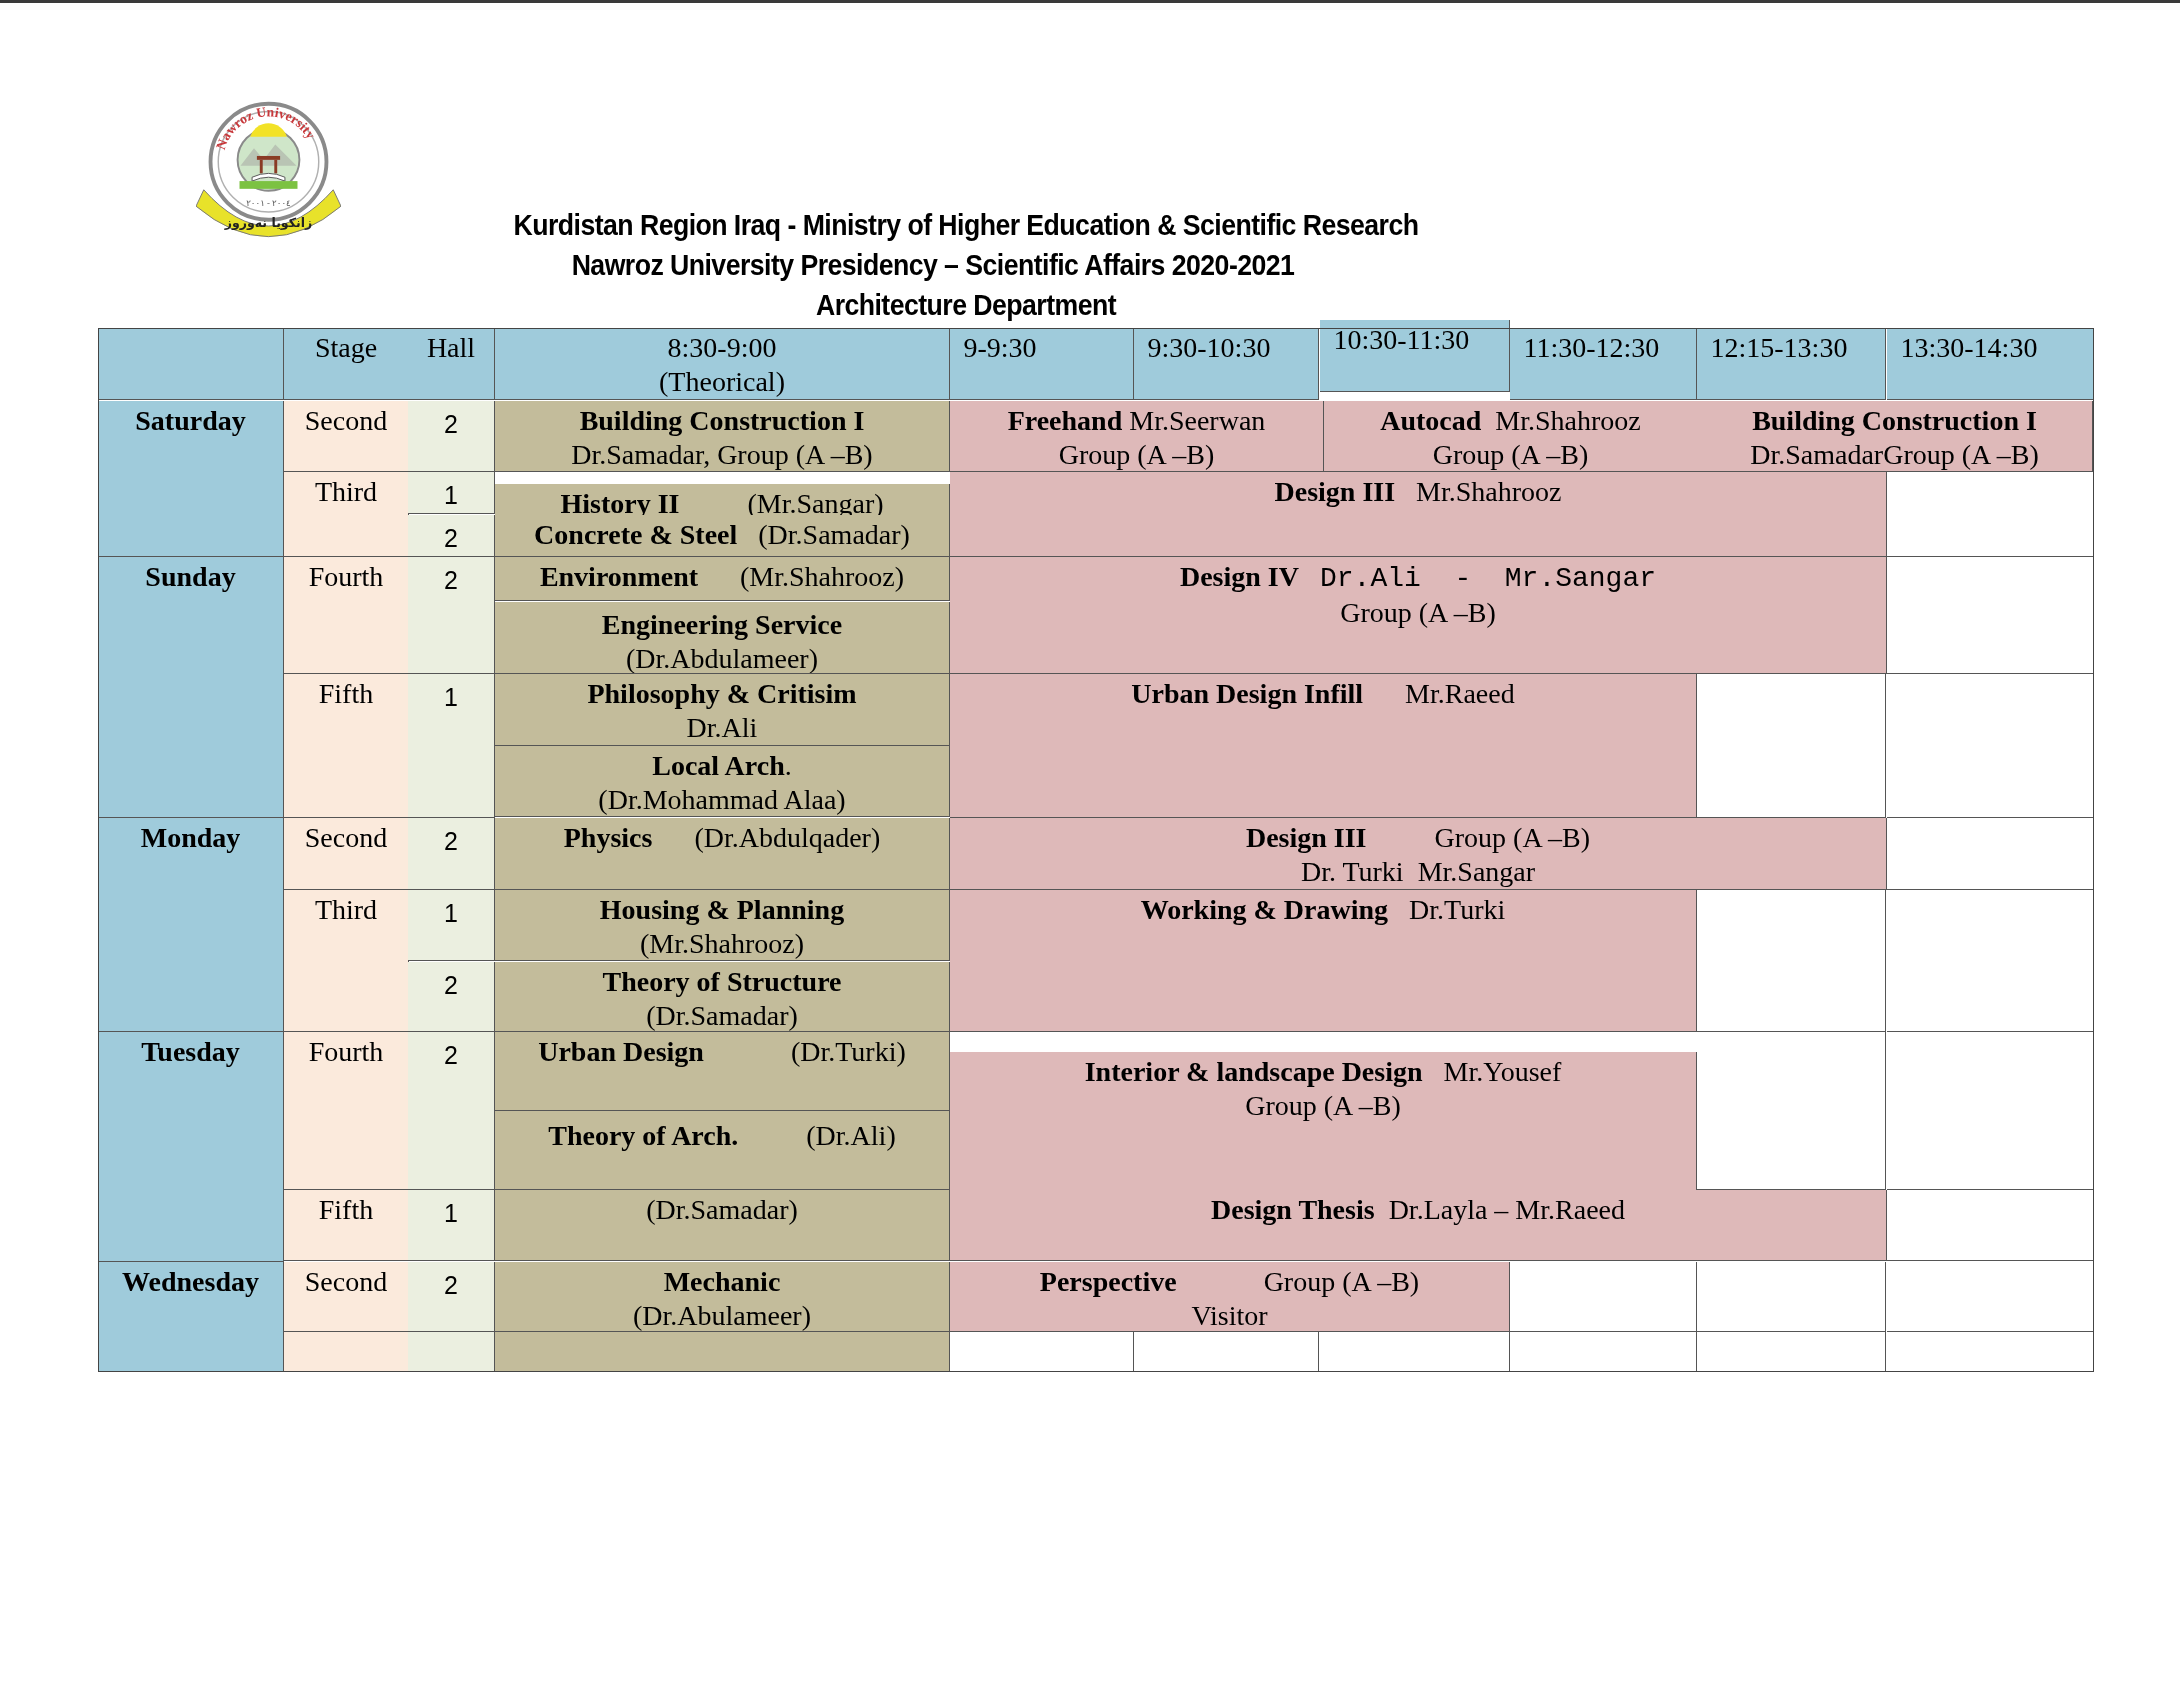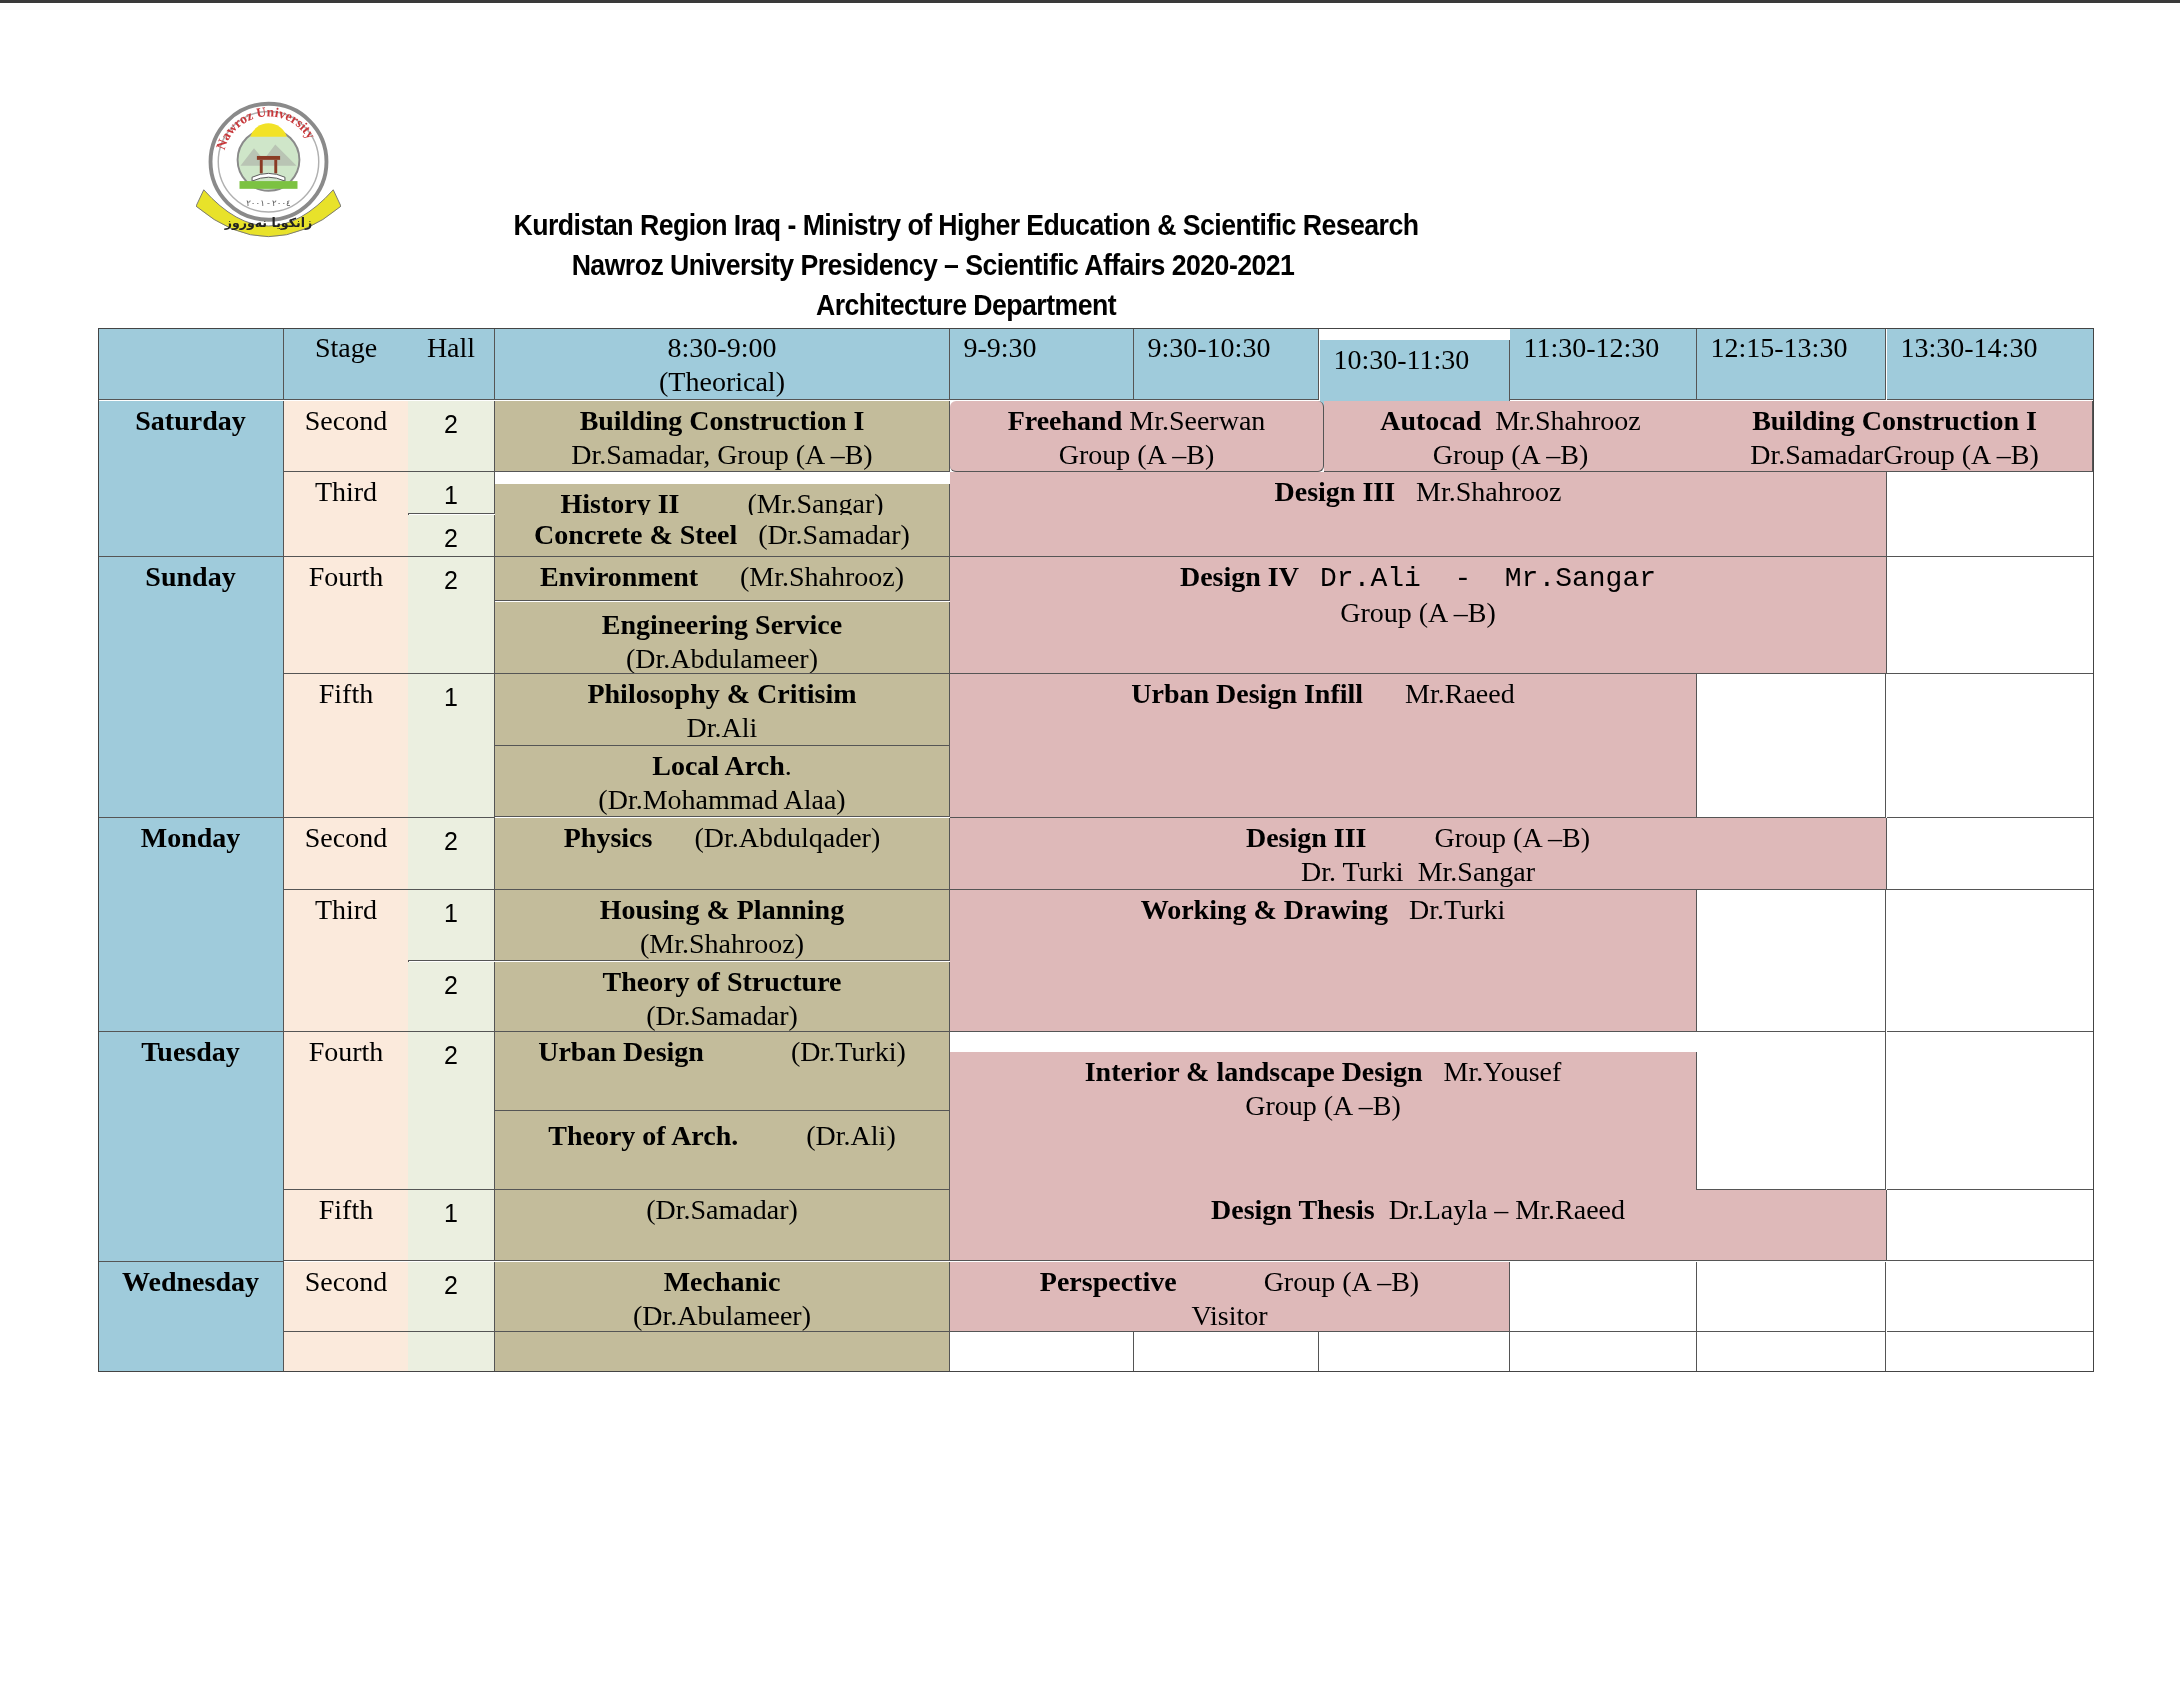--- a/index.html
+++ b/index.html
@@ -59,38 +59,38 @@
 
   <div class="cell hdr" style="left:98px;top:328px;width:186px;height:72px;"></div>
   <div class="cell hdr" style="left:284px;top:328px;width:125px;height:72px;">Stage</div>
   <div class="cell hdr" style="left:408px;top:328px;width:87px;height:72px;">Hall</div>
   <div class="cell hdr" style="left:495px;top:328px;width:455px;height:72px;">
     <div>8:30-9:00</div>
     <div>(Theorical)</div>
   </div>
   <div class="cell hdr left" style="left:950px;top:328px;width:184px;height:72px;">9-9:30</div>
   <div class="cell hdr left" style="left:1134px;top:328px;width:185px;height:72px;">9:30-10:30</div>
-  <div class="cell hdr left" style="left:1320px;top:340px;width:190px;height:72px;">10:30-11:30</div>
+  <div class="cell hdr left" style="left:1320px;top:320px;width:190px;height:72px;">10:30-11:30</div>
   <div class="cell hdr left" style="left:1510px;top:328px;width:187px;height:72px;">11:30-12:30</div>
   <div class="cell hdr left" style="left:1697px;top:328px;width:189px;height:72px;">12:15-13:30</div>
   <div class="cell hdr left" style="left:1887px;top:328px;width:207px;height:72px;">13:30-14:30</div>
 
   <div class="cell day" style="left:98px;top:401px;width:186px;height:156px;">Saturday</div>
   <div class="cell day" style="left:98px;top:557px;width:186px;height:261px;">Sunday</div>
   <div class="cell day" style="left:98px;top:818px;width:186px;height:214px;">Monday</div>
   <div class="cell day" style="left:98px;top:1032px;width:186px;height:230px;">Tuesday</div>
   <div class="cell day" style="left:98px;top:1262px;width:186px;height:110px;">Wednesday</div>
 
   <div class="cell stage" style="left:284px;top:401px;width:125px;height:71px;">Second</div>
   <div class="cell hall" style="left:408px;top:401px;width:87px;height:71px;">2</div>
   <div class="cell theo" style="left:495px;top:401px;width:455px;height:71px;">
     <div class="b">Building Construction I</div>
     <div>Dr.Samadar, Group (A –B)</div>
   </div>
-  <div class="cell lab" style="left:950px;top:401px;width:374px;height:71px;border-radius:6px;">
+  <div class="cell lab" style="left:950px;top:401px;width:374px;height:71px;">
     <div><span class="b">Freehand</span> <span>Mr.Seerwan</span></div>
     <div>Group (A –B)</div>
   </div>
   <div class="cell lab" style="left:1324px;top:401px;width:374px;height:71px;">
     <div><span class="b">Autocad</span>&nbsp; <span>Mr.Shahrooz</span></div>
     <div>Group (A –B)</div>
   </div>
   <div class="cell lab" style="left:1697px;top:401px;width:396px;height:71px;">
     <div class="b">Building Construction I</div>
     <div>Dr.SamadarGroup (A –B)</div>

